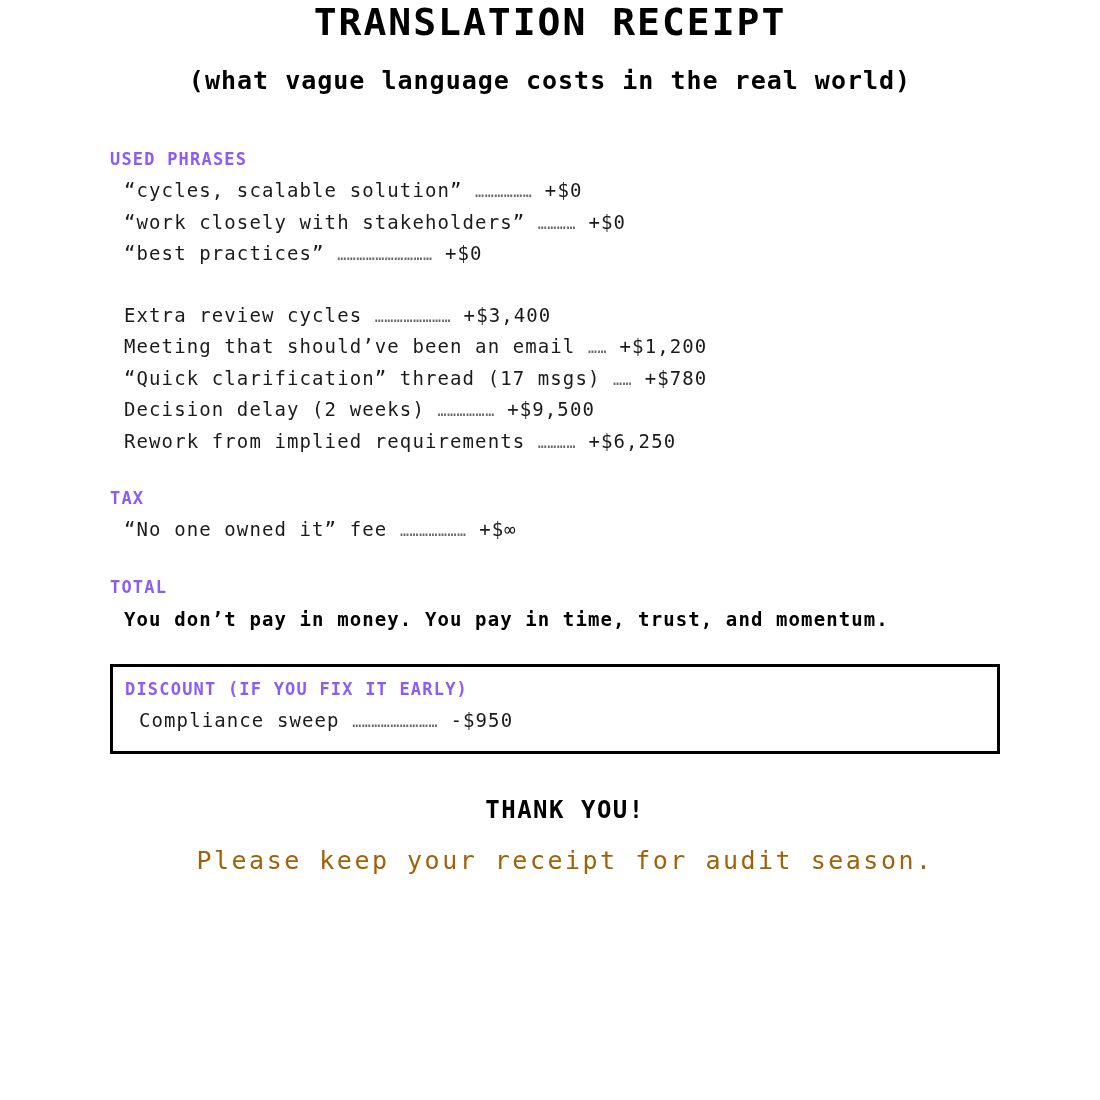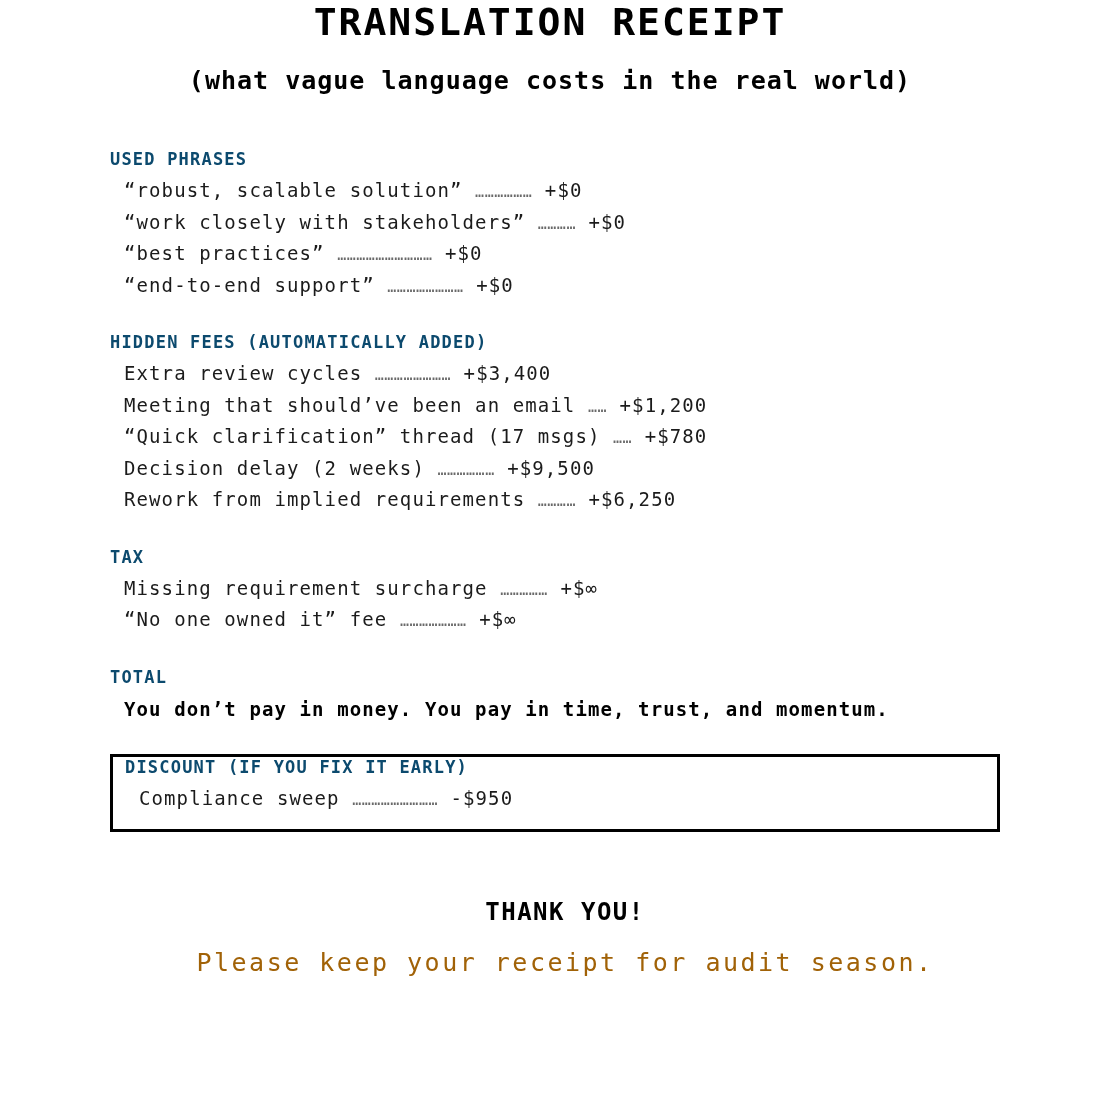--- a/index.html
+++ b/index.html
@@ -49,21 +49,21 @@
     padding-right: 80px;
   }
   .section {
     margin-bottom: 30px;
   }
   .section-head {
     font-family: "DejaVu Sans Mono", monospace;
     font-weight: bold;
     font-size: 17px;
     letter-spacing: 1.2px;
-    color: #0c4a6e;
+    color: #8b5cf6;
     margin-bottom: 7px;
   }
   .line {
     font-family: "DejaVu Sans Mono", monospace;
     font-size: 19px;
     letter-spacing: 1.1px;
     color: #1b1b1b;
     white-space: pre;
     line-height: 29.5px;
     padding-left: 14px;
@@ -84,29 +84,29 @@
     white-space: pre;
   }
 
   
   .discount-box {
     margin-top: 18px;
     margin-left: 0px;
     border: 3px solid #000;
     width: 890px;
     box-sizing: border-box;
-    padding: 0 0 14px 12px;
+    padding: 12px 0 14px 12px;
   }
   .discount-box .section-head {
     margin-bottom: 7px;
   }
 
   
   .footer {
-    margin-top: 66px;
+    margin-top: 42px;
     text-align: center;
   }
   .thanks {
     font-family: "DejaVu Sans Mono", monospace;
     font-weight: bold;
     font-size: 24px;
     letter-spacing: 1.5px;
     color: #000;
   }
   .footnote {
@@ -122,38 +122,35 @@
 
 <div class="page">
 
   <div class="title">TRANSLATION RECEIPT</div>
   <div class="subtitle">(what vague language costs in the real world)</div>
 
   <div class="body-wrap">
 
     <div class="section">
       <div class="section-head">USED PHRASES</div>
-      <div class="line"><span>“robust, scalable solution”</span> <span class="dots">………………</span> <span>+$0</span></div>
+      <div class="line"><span>“cycles, scalable solution”</span> <span class="dots">………………</span> <span>+$0</span></div>
       <div class="line"><span>“work closely with stakeholders”</span> <span class="dots">…………</span> <span>+$0</span></div>
       <div class="line"><span>“best practices”</span> <span class="dots">…………………………</span> <span>+$0</span></div>
-      <div class="line"><span>“end-to-end support”</span> <span class="dots">……………………</span> <span>+$0</span></div>
     </div>
 
     <div class="section">
-      <div class="section-head">HIDDEN FEES (AUTOMATICALLY ADDED)</div>
       <div class="line"><span>Extra review cycles</span> <span class="dots">……………………</span> <span>+$3,400</span></div>
       <div class="line"><span>Meeting that should’ve been an email</span> <span class="dots">……</span> <span>+$1,200</span></div>
       <div class="line"><span>“Quick clarification” thread (17 msgs)</span> <span class="dots">……</span> <span>+$780</span></div>
       <div class="line"><span>Decision delay (2 weeks)</span> <span class="dots">………………</span> <span>+$9,500</span></div>
       <div class="line"><span>Rework from implied requirements</span> <span class="dots">…………</span> <span>+$6,250</span></div>
     </div>
 
     <div class="section">
       <div class="section-head">TAX</div>
-      <div class="line"><span>Missing requirement surcharge</span> <span class="dots">……………</span> <span>+$∞</span></div>
       <div class="line"><span>“No one owned it” fee</span> <span class="dots">…………………</span> <span>+$∞</span></div>
     </div>
 
     <div class="section">
       <div class="section-head">TOTAL</div>
       <div class="total-line">You don’t pay in money. You pay in time, trust, and momentum.</div>
     </div>
 
     <div class="discount-box">
       <div class="section-head">DISCOUNT (IF YOU FIX IT EARLY)</div>

